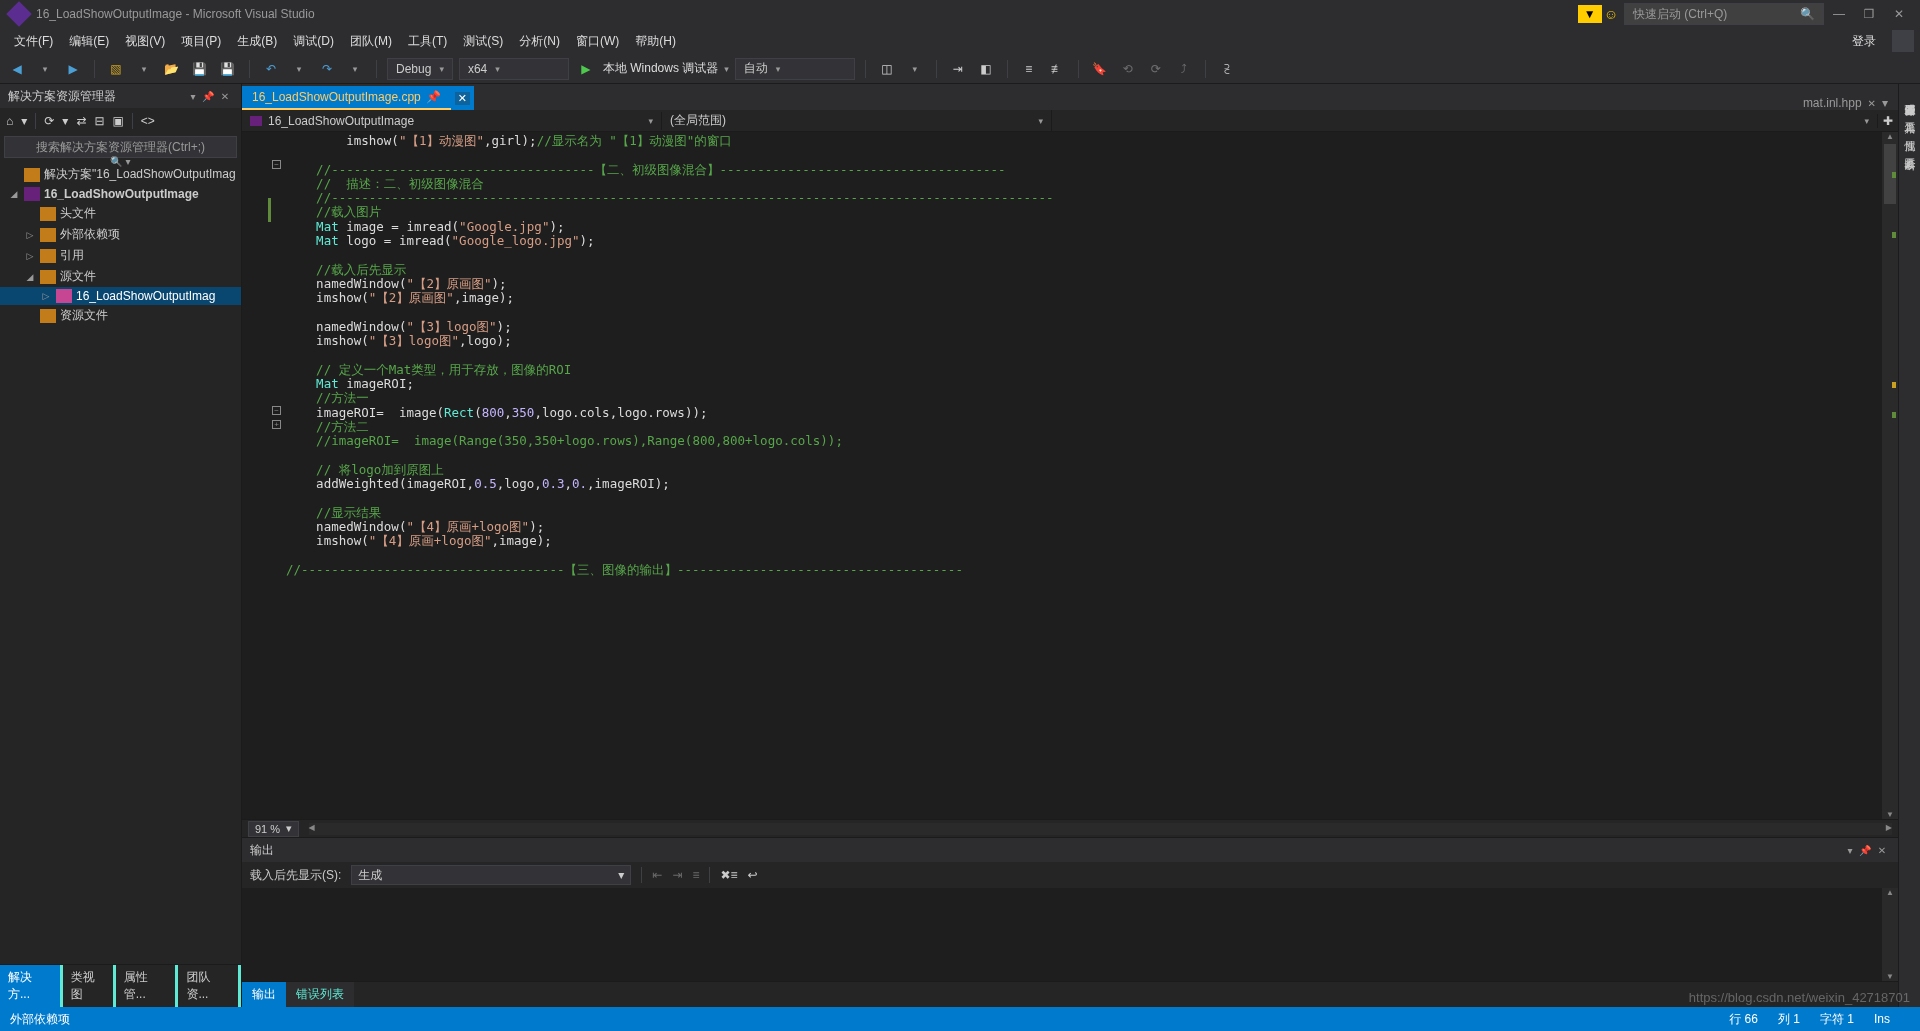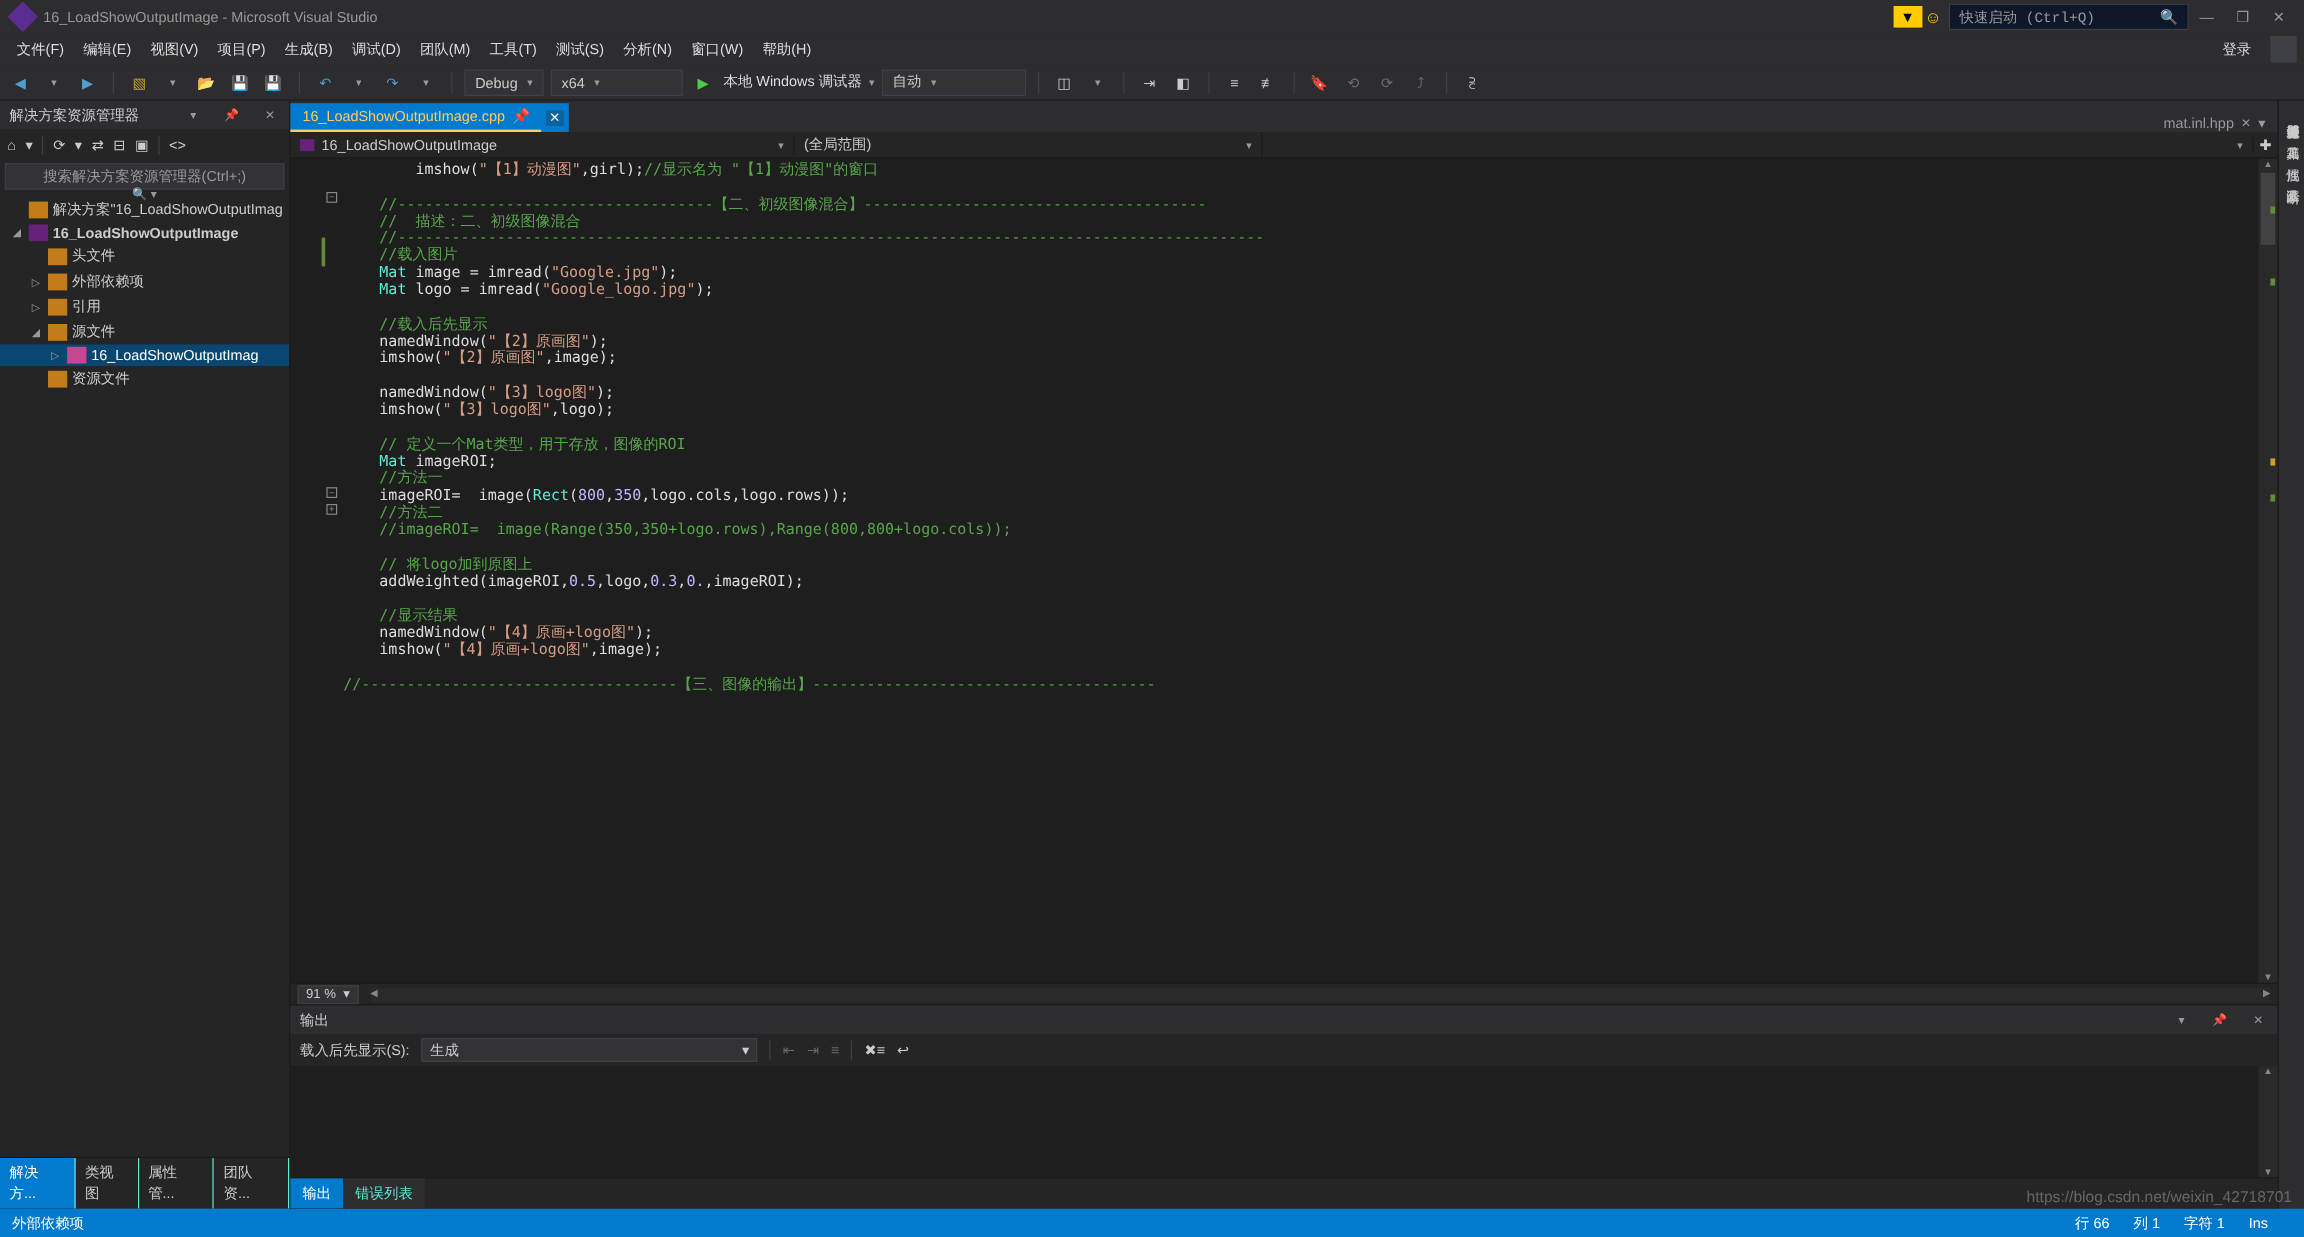--- a/index.html
+++ b/index.html
@@ -3,53 +3,53 @@
 <meta charset="utf-8">
 <style>
 * { margin:0; padding:0; box-sizing:border-box; }
 body { font-family:"Microsoft YaHei",sans-serif; font-size:12px; background:#2d2d30; color:#ccc; width:1920px; height:1031px; overflow:hidden; }
 .titlebar { height:28px; background:#2d2d30; display:flex; align-items:center; padding:0 6px; }
 .titlebar .vs-ico { width:18px; height:18px; background:#5c2d91; transform:rotate(45deg); margin:0 8px 0 4px; }
 .titlebar .title { color:#999; flex:0 0 auto; font-size:12px; }
 .titlebar .spacer { flex:1; }
 .titlebar .notify1 { background:#ffcc00; color:#000; padding:2px 6px; margin-right:2px; }
 .titlebar .notify2 { color:#ffcc00; font-size:14px; margin-right:6px; }
-.titlebar .search { background:#0f172a; border:1px solid #3f3f46; color:#999; padding:2px 8px; width:200px; height:22px; display:flex; align-items:center; justify-content:space-between;font-family:Liberation Mono, monospace;}
+.titlebar .search { background:#404040; border:1px solid #3f3f46; color:#999; padding:2px 8px; width:200px; height:22px; display:flex; align-items:center; justify-content:space-between;}
 .titlebar .wbtn { width:30px; text-align:center; color:#999; font-size:12px; cursor:pointer; }
 .menubar { height:26px; background:#2d2d30; display:flex; align-items:center; padding:0 6px; }
 .menubar .mitem { padding:4px 8px; color:#ddd; cursor:pointer; }
 .menubar .login { margin-left:auto; padding:4px 12px; color:#ddd; }
 .menubar .userico { width:22px;height:22px;background:#3f3f46;margin-left:4px; }
 .toolbar { height:30px; background:#2d2d30; border-bottom:1px solid #1b1b1c; display:flex; align-items:center; padding:0 6px; gap:6px; }
 .toolbar .tbtn { width:22px; height:22px; display:flex; align-items:center; justify-content:center; color:#ccc; }
 .toolbar .sep { width:1px; height:18px; background:#3f3f46; margin:0 4px;}
 .toolbar .combo { background:#333337; border:1px solid #3f3f46; padding:2px 8px; color:#ccc; display:flex; align-items:center; gap:8px; height:22px;}
 .toolbar .arrow { color:#999;font-size:9px;}
 .toolbar .play { color:#4ec94e; }
 .toolbar .debuglabel { color:#ddd; }
 .main { display:flex; height:calc(1031px - 28px - 26px - 30px - 24px); }
 .sidebar { width:242px; background:#252526; border-right:1px solid #1b1b1c; display:flex; flex-direction:column; }
-.panel-head { height:24px; background:#2d2d30; display:flex; align-items:center; padding:0 8px; color:#ccc; font-size:12px;gap:16px;}
+.panel-head { height:24px; background:#2d2d30; display:flex; align-items:center; padding:0 8px; color:#ccc; font-size:12px;}
 .panel-head .pspacer { flex:1; }
 .panel-head .pbtn { width:16px; text-align:center; color:#999; font-size:10px; cursor:pointer;}
 .side-toolbar { height:26px; background:#252526; display:flex; align-items:center; padding:0 6px; gap:8px; color:#ccc;}
 .side-toolbar .sep{width:1px;height:16px;background:#3f3f46;}
 .side-search { margin:2px 4px; background:#333337; border:1px solid #3f3f46; padding:2px 6px; color:#999; display:flex; align-items:center; justify-content:space-between; height:22px;flex-direction:column;}
 .tree { flex:1; overflow:auto; padding:4px 0; }
 .tree-item { display:flex; align-items:center; padding:2px 4px; color:#ccc; cursor:pointer; white-space:nowrap;}
 .tree-item.sel { background:#094771; color:#fff;}
 .tree-item .ind { display:inline-block; }
 .tree-item .exp { width:12px; text-align:center; color:#999; font-size:9px;}
 .tree-item .ico { width:16px; height:14px; margin:0 4px; display:inline-block; }
 .ico-sln{background:#c27d1a;}
 .ico-proj{background:#68217a;}
 .ico-folder{background:#c27d1a;}
 .ico-cpp{background:#c74694;}
 .side-tabs { display:flex; border-top:1px solid #1b1b1c;}
-.side-tab { padding:4px 8px; color:#ccc; font-size:12px; cursor:pointer; border-right:1px solid #5eead4;}
+.side-tab { padding:4px 8px; color:#ccc; font-size:12px; cursor:pointer; border-right:3px solid #5eead4;}
 .side-tab.active { background:#007acc; color:#fff;}
 .editor-area { flex:1; display:flex; flex-direction:column; background:#1e1e1e; min-width:0;}
 .editor-tabs { height:26px; background:#2d2d30; display:flex; align-items:flex-end; }
 .editor-tab { height:24px; padding:0 10px; display:flex; align-items:center; gap:6px; color:#999; font-size:12px; background:#2d2d30; cursor:pointer;}
 .editor-tab.active { background:#007acc; color:#fff;}
 .editor-tab.pinned{color:#ffcc66;border-bottom:2px solid #ffcc66;}
 .editor-tab .close{font-size:11px;}
 .editor-tab.active .close{background:#0e639c;padding:0 3px;}
 .editor-tabs .espacer{flex:1;}
 .editor-tabs .right-tab{padding:0 10px;color:#999;display:flex;align-items:center;gap:6px;}

